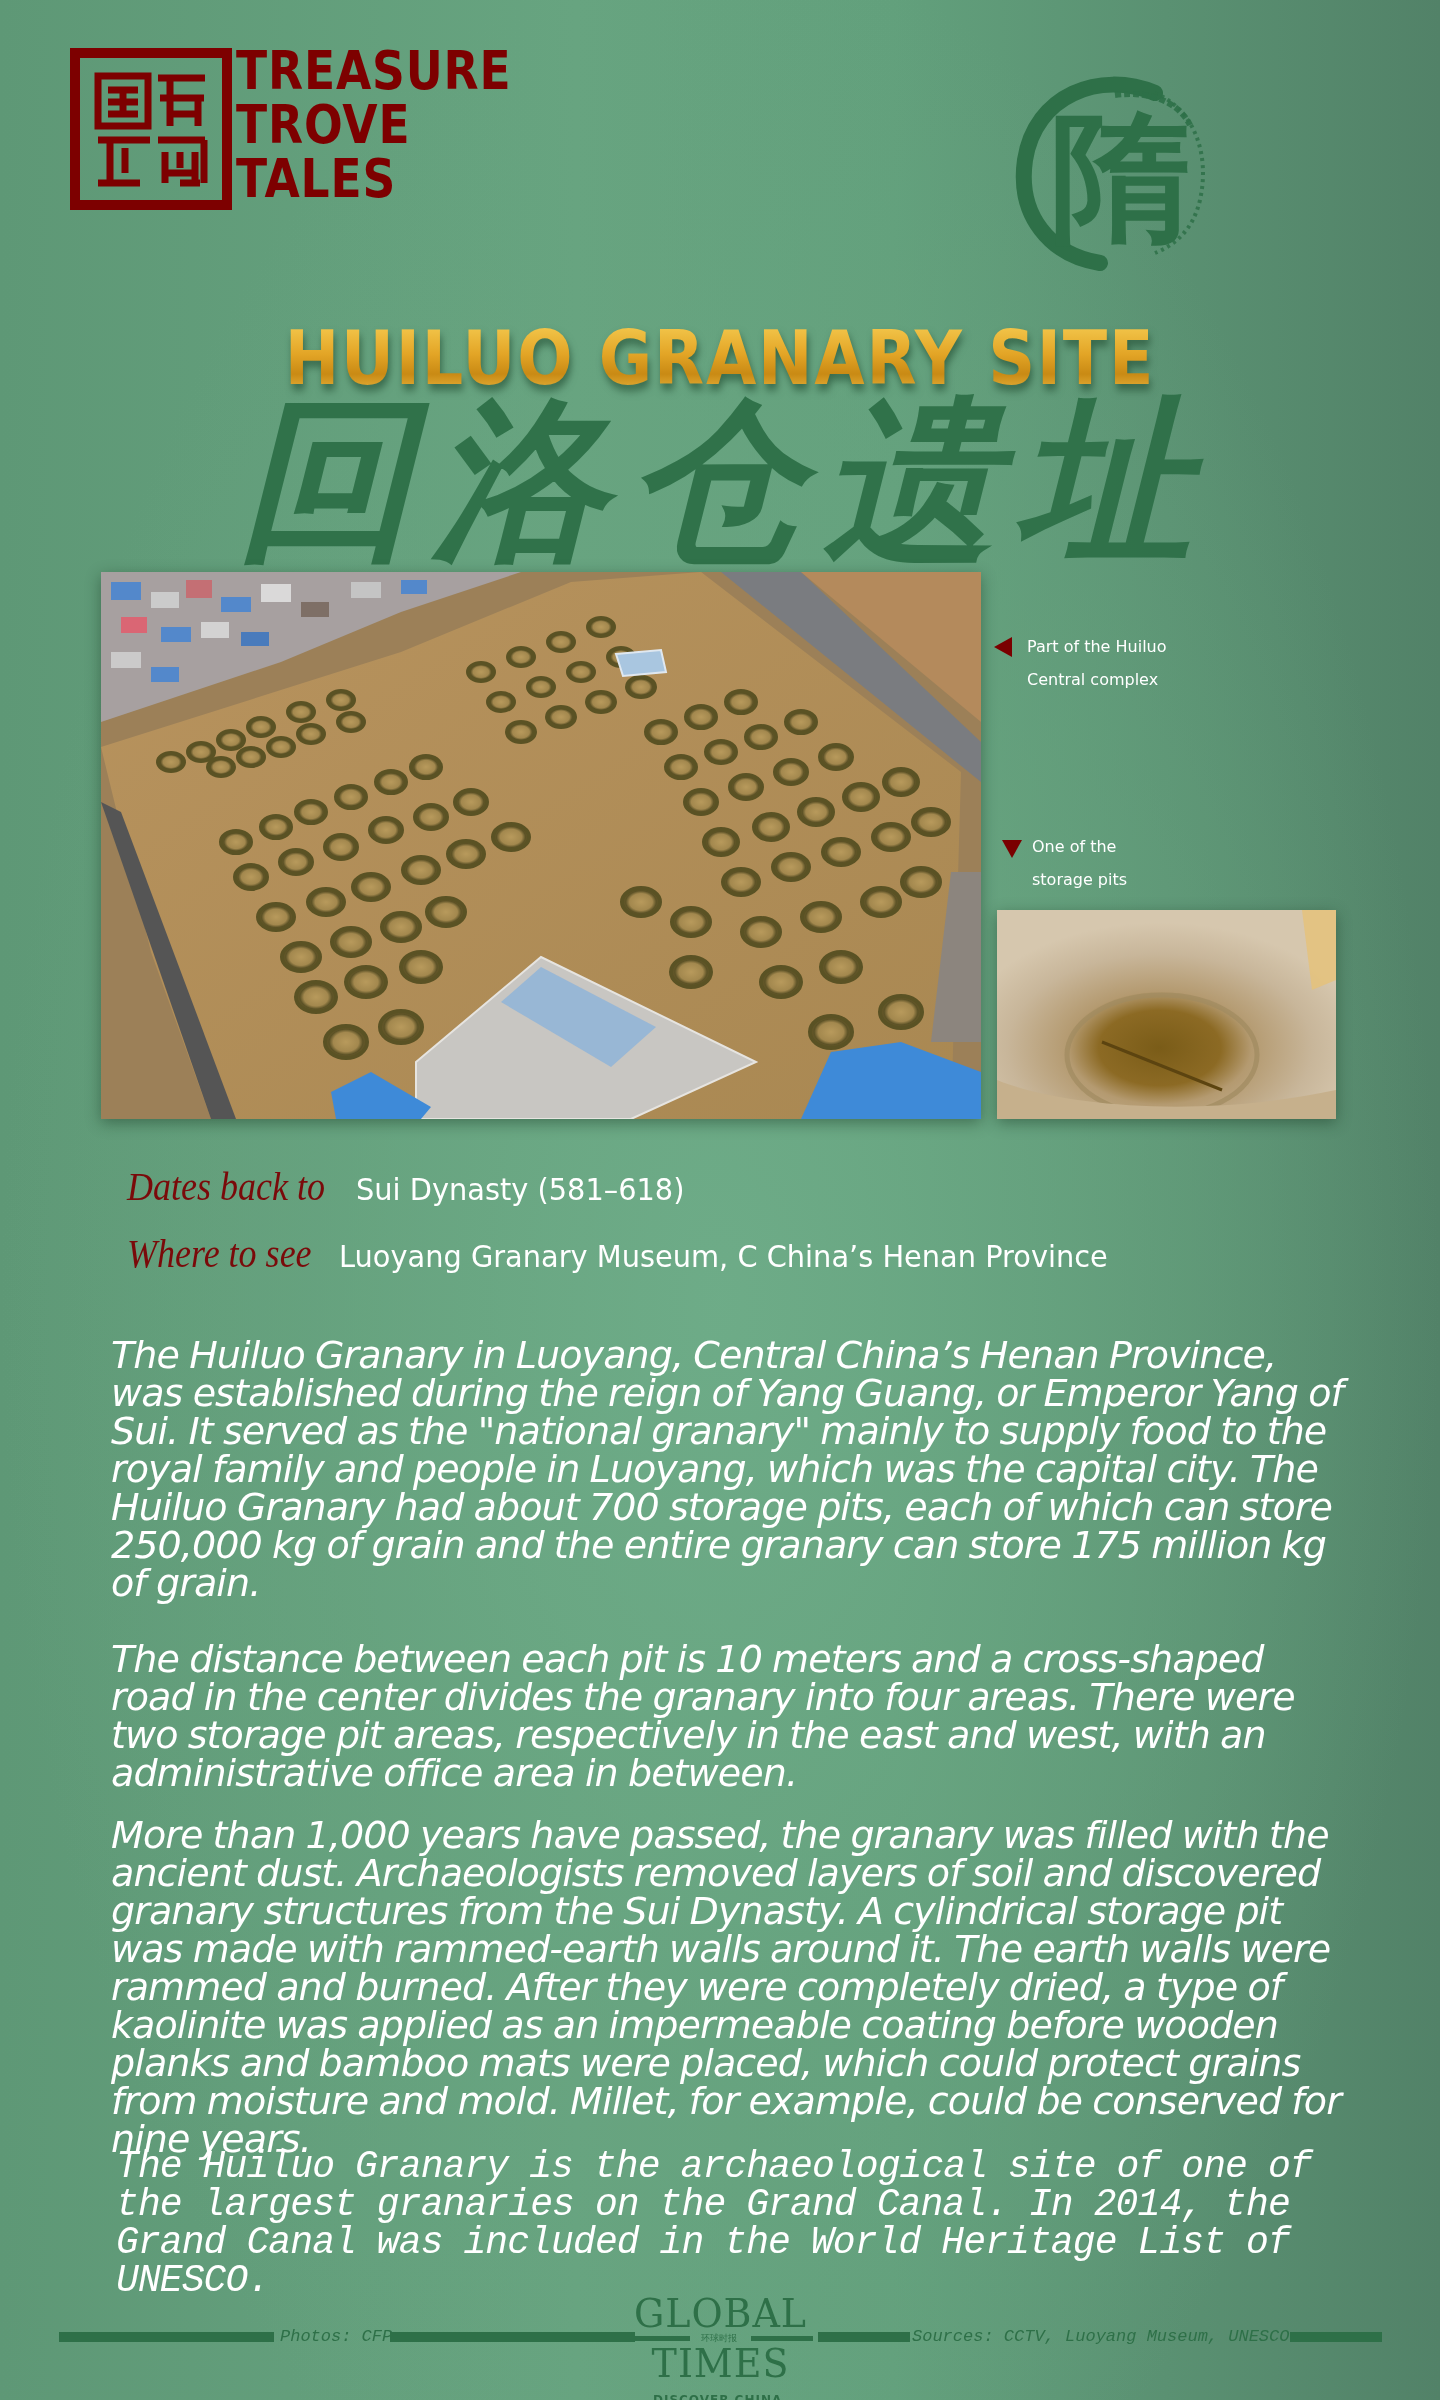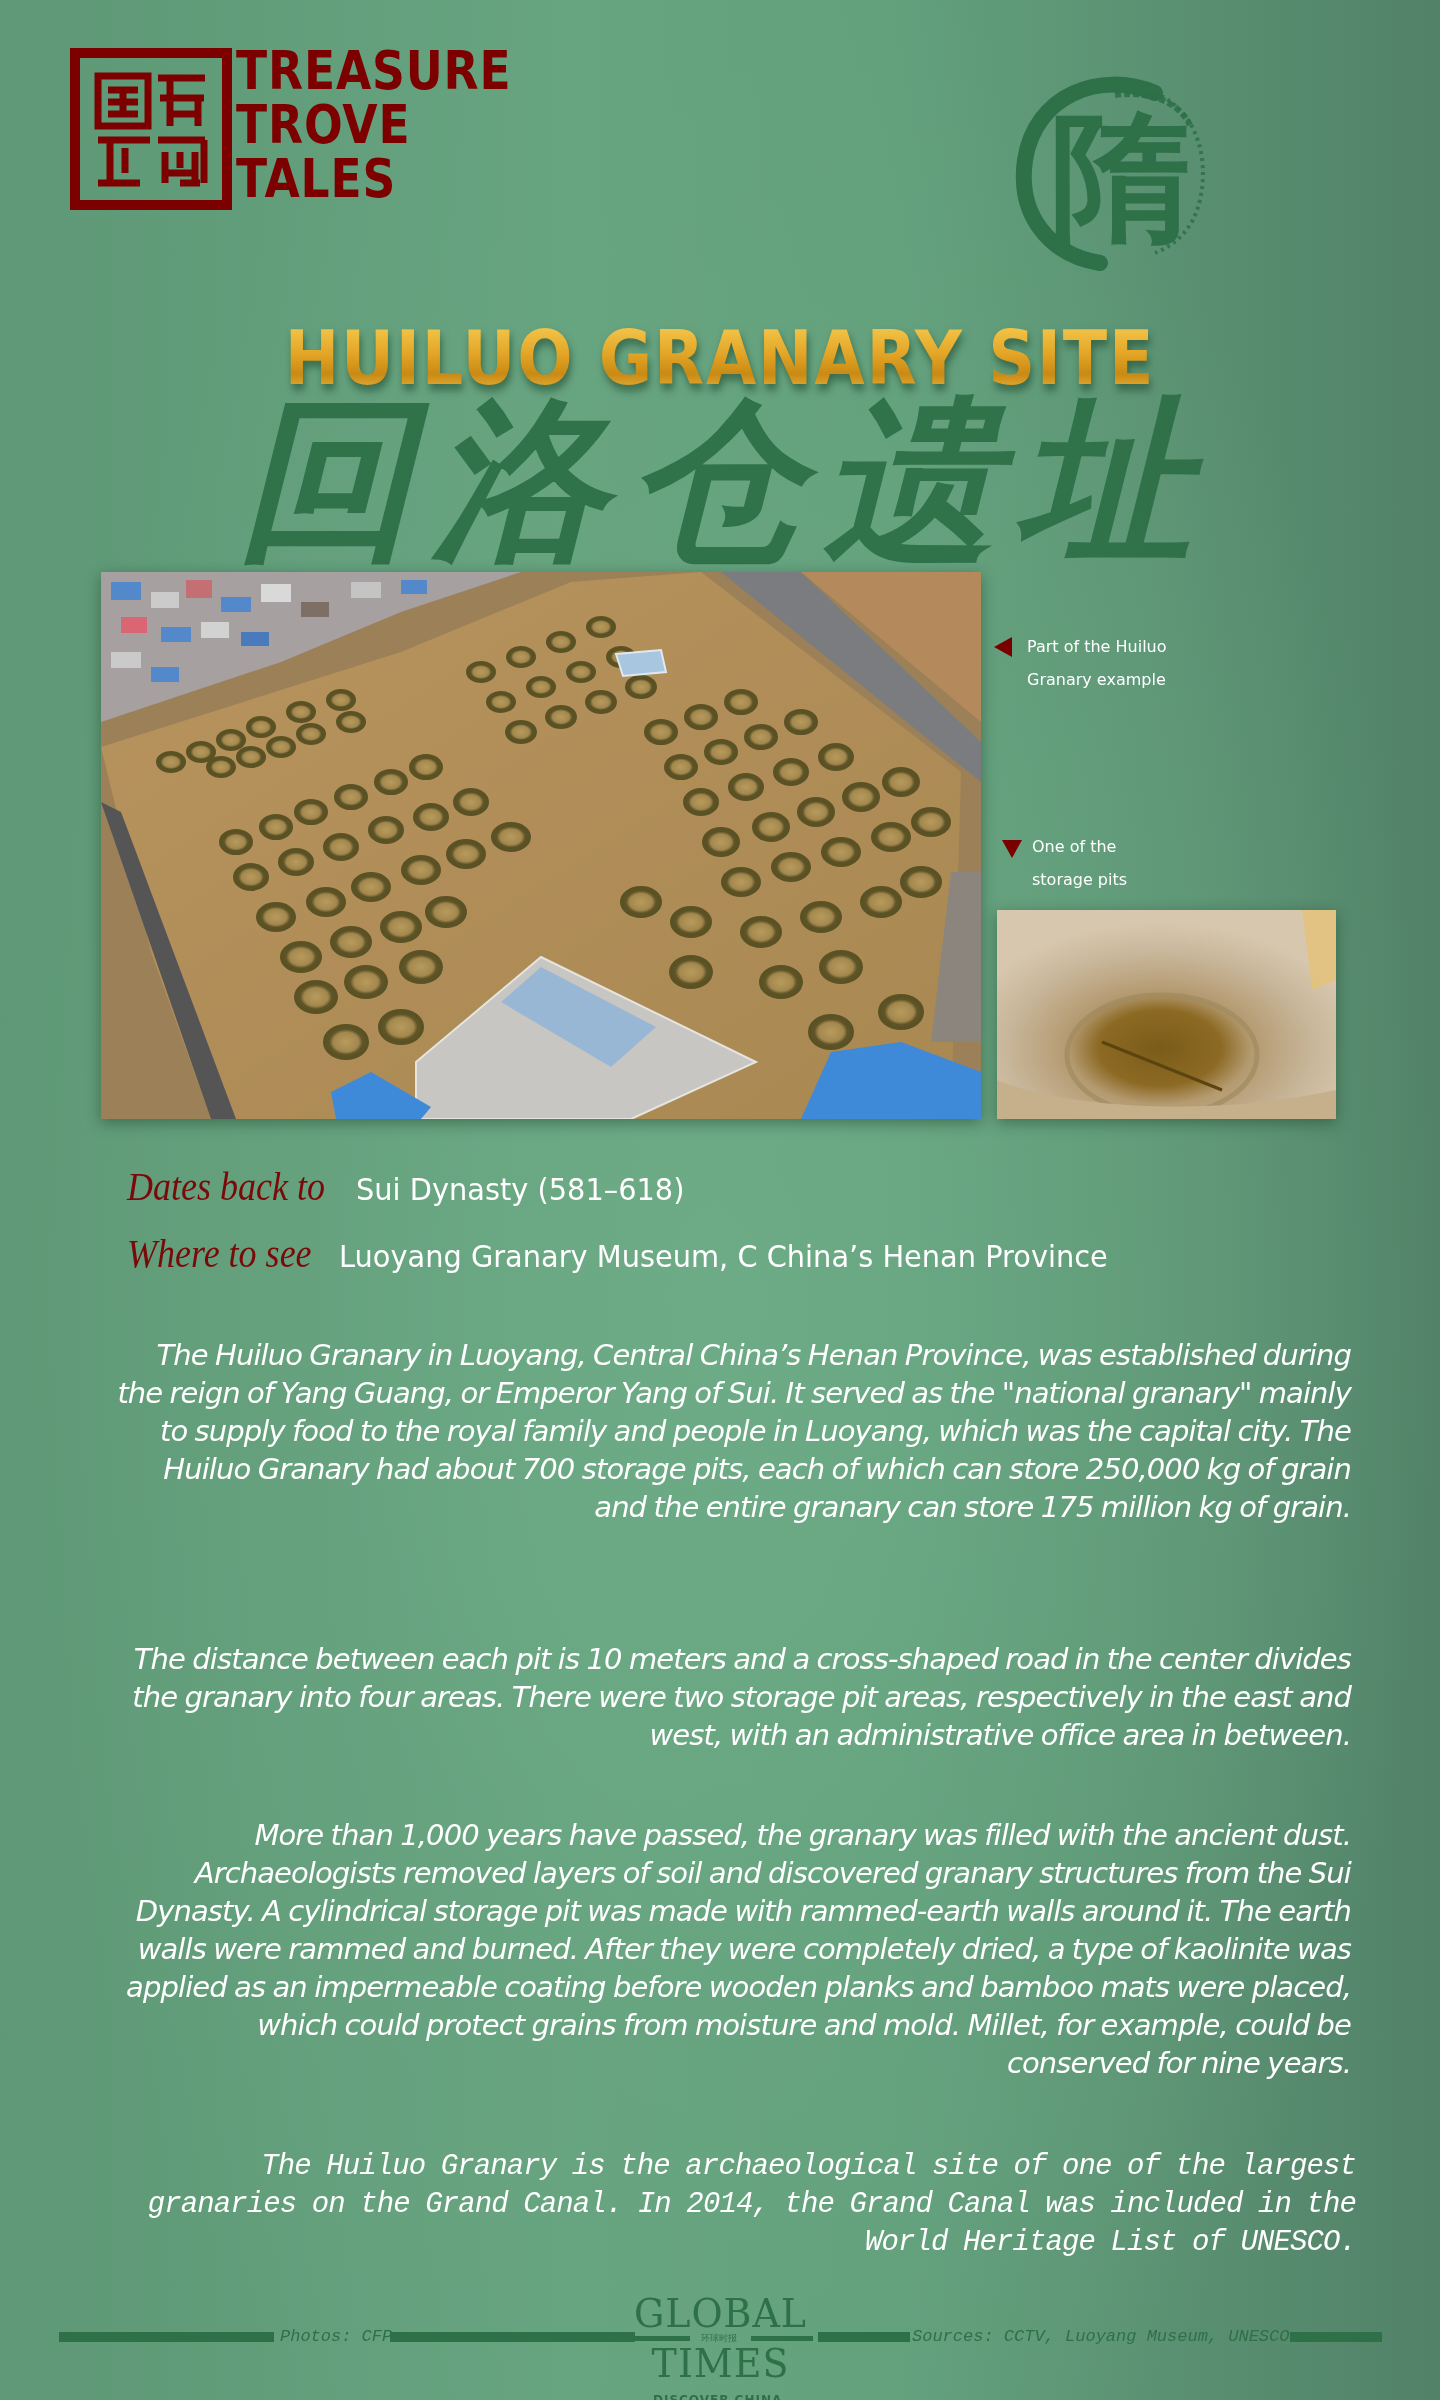--- a/index.html
+++ b/index.html
@@ -112,25 +112,24 @@
     transform: scaleX(0.93);
     transform-origin: left bottom;
   }
 
   
   .para {
     left: 111px; width: 1240px;
     font-family: "DejaVu Sans", sans-serif;
     font-style: italic;
     color: #ffffff;
-    font-size: 29px;
+    font-size: 38px;
     line-height: 38px;
     letter-spacing: -0.9px;
     word-spacing: -1px;
-    text-align: right;
   }
 
   
   .rule { height: 10px; background: #2e7048; }
   .footer-text {
     font-family: Liberation Mono, monospace;
     font-style: italic;
     color: #2e7048;
     font-size: 17px;
     line-height: 20px;
@@ -314,21 +313,21 @@
     <polygon points="230,520 270,500 330,535 320,547 235,547" fill="#3e8ad8"></polygon>
     <polygon points="700,547 730,480 800,470 880,500 880,547" fill="#3e8ad8"></polygon>
 
     <polygon points="850,300 880,300 880,470 830,470" fill="#8c857e"></polygon>
   </svg>
 </div>
 
 <div class="abs tri-left" style="left:994px; top:637px;"></div>
 <div class="abs caption" style="left:1027px; top:630px;">
   <div>Part of the Huiluo</div>
-  <div>Granary example</div>
+  <div>Central complex</div>
 </div>
 
 <div class="abs tri-down" style="left:1002px; top:840px;"></div>
 <div class="abs caption" style="left:1032px; top:830px;">
   <div>One of the</div>
   <div>storage pits</div>
 </div>
 
 <div id="pit-photo" class="abs">
   <svg width="339" height="209" viewBox="0 0 339 209">

